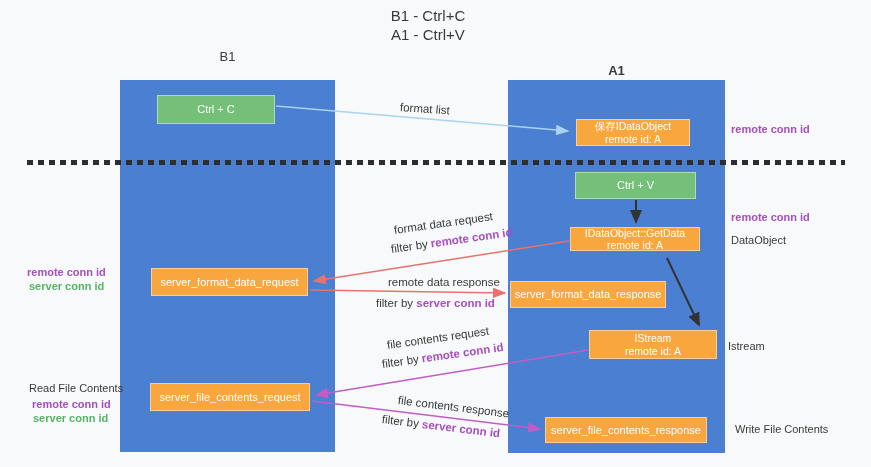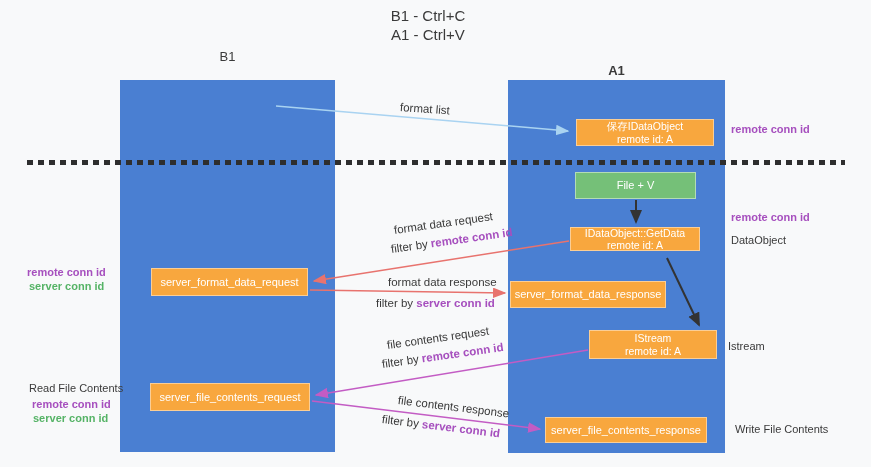--- a/index.html
+++ b/index.html
@@ -72,26 +72,29 @@
     </defs>
     <line class="st-blue" x1="276" y1="106" x2="568" y2="131" stroke-width="1.5" marker-end="url(#mBlue)"></line>
     <line class="st-black" x1="636" y1="200" x2="636" y2="222" stroke-width="2" marker-end="url(#mBlack)"></line>
     <line class="st-black" x1="667" y1="258" x2="699" y2="325" stroke-width="2" marker-end="url(#mBlack)"></line>
     <line class="st-red" x1="569" y1="241" x2="314" y2="281" stroke-width="1.5" marker-end="url(#mRed)"></line>
     <line class="st-red" x1="310" y1="290" x2="505" y2="293" stroke-width="1.5" marker-end="url(#mRed)"></line>
     <line class="st-mag" x1="588" y1="350" x2="316" y2="395" stroke-width="1.5" marker-end="url(#mMag)"></line>
     <line class="st-mag" x1="312" y1="401" x2="540" y2="429" stroke-width="1.5" marker-end="url(#mMag)"></line>
   </svg>
 
-  <div class="abs node" style="left:576px;top:119px;width:138px;height:27px;">
+  <div class="abs node green" style="left:157px;top:95px;width:118px;height:29px;">
+    <div>Ctrl + C</div>
+  </div>
+  <div class="abs node" style="left:576px;top:119px;width:114px;height:27px;">
     <div class="l2">保存IDataObject</div>
     <div class="l2">remote id: A</div>
   </div>
   <div class="abs node green" style="left:575px;top:172px;width:121px;height:27px;">
-    <div>File + V</div>
+    <div>Ctrl + V</div>
   </div>
   <div class="abs node" style="left:570px;top:227px;width:130px;height:24px;">
     <div class="l2">IDataObject::GetData</div>
     <div class="l2">remote id: A</div>
   </div>
   <div class="abs node" style="left:151px;top:268px;width:157px;height:28px;">
     <div>server_format_data_request</div>
   </div>
   <div class="abs node" style="left:510px;top:281px;width:156px;height:27px;text-align:right;">
     <div>server_format_data_response</div>
@@ -105,21 +108,21 @@
   </div>
   <div class="abs node" style="left:150px;top:383px;width:160px;height:28px;">
     <div>server_file_contents_request</div>
   </div>
 
   <div class="abs lbl mid" style="left:400px;top:101px;transform:rotate(4deg);">format list</div>
 
   <div class="abs lbl mid" style="left:394px;top:224px;transform:rotate(-8deg);">format data request</div>
   <div class="abs lbl mid" style="left:391px;top:243px;transform:rotate(-8deg);"><span>filter by </span><span class="purple">remote conn id</span></div>
 
-  <div class="abs lbl mid" style="left:388px;top:276px;">format data response</div>
+  <div class="abs lbl mid" style="left:388px;top:276px;">remote data response</div>
   <div class="abs lbl mid" style="left:376px;top:297px;"><span>filter by </span><span class="purple">server conn id</span></div>
 
   <div class="abs lbl mid" style="left:387px;top:339px;transform:rotate(-8deg);">file contents request</div>
   <div class="abs lbl mid" style="left:382px;top:358px;transform:rotate(-8deg);"><span>filter by </span><span class="purple">remote conn id</span></div>
 
   <div class="abs lbl mid" style="left:398px;top:394px;transform:rotate(7deg);">file contents response</div>
   <div class="abs lbl mid" style="left:382px;top:413px;transform:rotate(7deg);"><span>filter by </span><span class="purple">server conn id</span></div>
 
   <div class="abs lbl purple" style="left:731px;top:123px;">remote conn id</div>
   <div class="abs lbl purple" style="left:731px;top:211px;">remote conn id</div>

